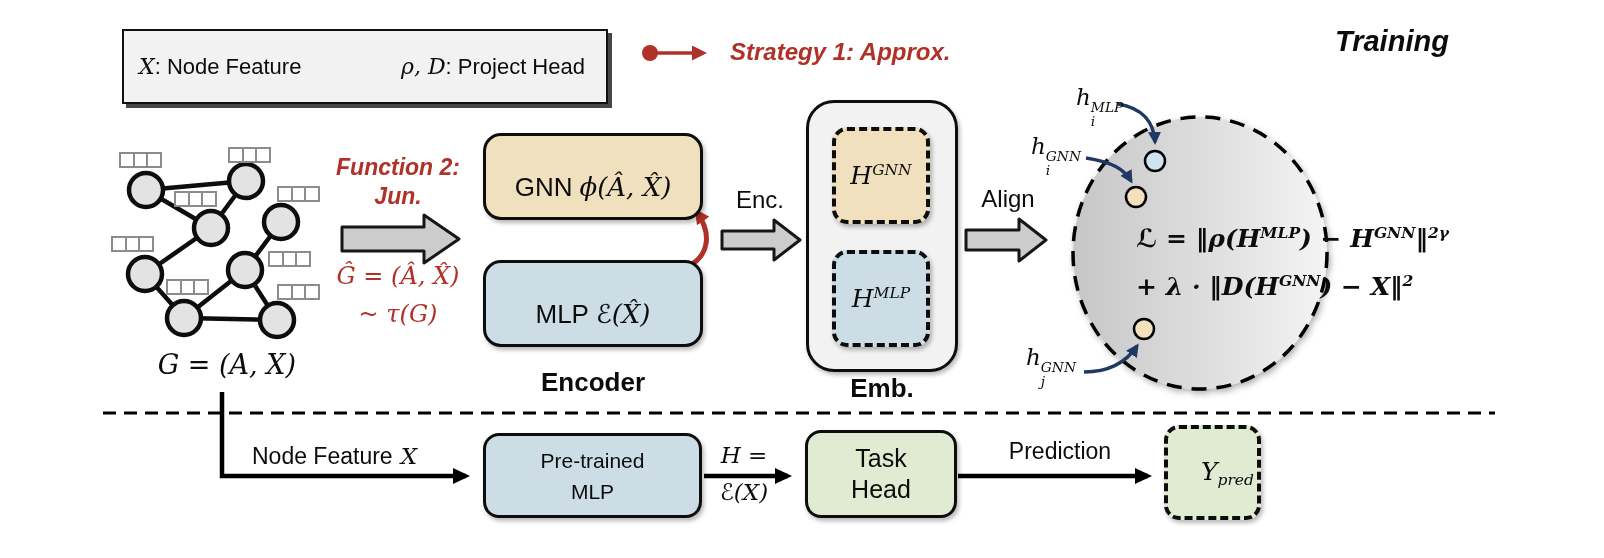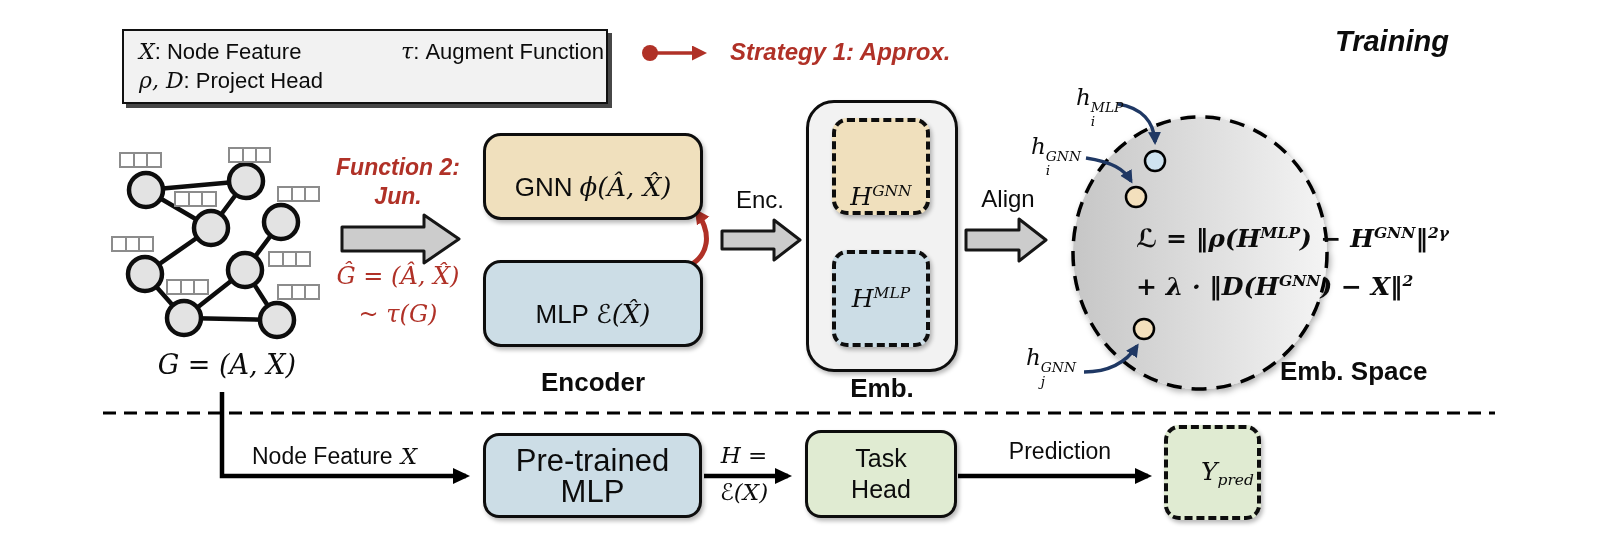--- a/index.html
+++ b/index.html
@@ -139,21 +139,20 @@
 
     <g>
       <path class="flow" d="M 222 392 L 222 476 L 466 476" marker-end="url(#ah-black)"></path>
       <line class="flow" x1="704" y1="476" x2="788" y2="476" marker-end="url(#ah-black)"></line>
       <line class="flow" x1="958" y1="476" x2="1148" y2="476" marker-end="url(#ah-black)"></line>
     </g>
   </svg>
 
   <div class="abs legend">
     <div class="legend-item"><span class="math">X</span><span>: Node Feature</span></div>
-    <div class="legend-item"><span class="math">τ</span><span>: Augment Function</span></div>
     <div class="legend-item"><span class="math">ρ, D</span><span>: Project Head</span></div>
   </div>
 
   <div class="abs red bolditalic" style="left:730px;top:38px;font-size:24px;">Strategy 1: Approx.</div>
 
   <div class="abs bolditalic" style="left:1335px;top:25px;width:140px;font-size:29px;" class2="center">Training</div>
 
   <div class="feat" style="left:119px;top:152px;">
       <span></span>
       <span></span>
@@ -209,21 +208,21 @@
   </div>
   <div class="cbox bluebg" style="left:483px;top:260px;width:220px;height:87px;">
     <div class="boxlabel"><span>MLP</span><span class="math">ℰ(X̂)</span></div>
   </div>
   <div class="abs caption center" style="left:483px;top:367px;width:220px;">Encoder</div>
 
   <div class="abs center" style="left:722px;top:186px;width:76px;font-size:24px;">Enc.</div>
   <div class="abs center" style="left:968px;top:185px;width:80px;font-size:24px;">Align</div>
 
   <div class="cbox panelbg" style="left:806px;top:100px;width:152px;height:272px;border-radius:28px;"></div>
-  <div class="cbox dash tanbg" style="left:832px;top:118px;width:98px;height:97px;justify-content:flex-end;">
+  <div class="cbox dash tanbg" style="left:832px;top:127px;width:98px;height:97px;">
     <div class="math" style="font-size:25px;"><span>H</span><span class="sup">GNN</span></div>
   </div>
   <div class="cbox dash bluebg" style="left:832px;top:250px;width:98px;height:97px;">
     <div class="math" style="font-size:25px;"><span>H</span><span class="sup">MLP</span></div>
   </div>
   <div class="abs caption center" style="left:806px;top:373px;width:152px;">Emb.</div>
 
   <div class="abs math hlabel" style="left:1076px;top:84px;">
     <span>h</span><span class="supsub">
         <span>MLP</span>
@@ -241,28 +240,27 @@
         <span>GNN</span>
         <span>j</span>
       </span>
   </div>
 
   <div class="abs loss" style="left:1136px;top:212px;">
     <div><span>ℒ = ‖ρ(H</span><span class="sup">MLP</span><span>) − H</span><span class="sup">GNN</span><span>‖</span><span class="sup">2γ</span></div>
     <div><span>+ λ · ‖D(H</span><span class="sup">GNN</span><span>) − X‖</span><span class="sup">2</span></div>
   </div>
 
-  <div class="abs caption" style="left:1280px;top:356px;">Emb. Space</div>
 
   <div class="abs" style="left:252px;top:443px;font-size:23px;">
     <span>Node Feature</span><span class="math" style="margin-left:8px;">X</span>
   </div>
 
   <div class="cbox bluebg" style="left:483px;top:433px;width:219px;height:85px;border-radius:16px;">
-    <div style="font-size:31px;line-height:31px;" class="center">
+    <div style="font-size:21px;line-height:31px;" class="center">
       <div>Pre-trained</div>
       <div>MLP</div>
     </div>
   </div>
 
   <div class="abs math center" style="left:702px;top:442px;width:84px;font-size:23px;">H =</div>
   <div class="abs math center" style="left:698px;top:479px;width:92px;font-size:23px;">ℰ(X)</div>
 
   <div class="cbox greenbg" style="left:805px;top:430px;width:152px;height:88px;border-radius:16px;">
     <div style="font-size:25px;line-height:31px;" class="center">

